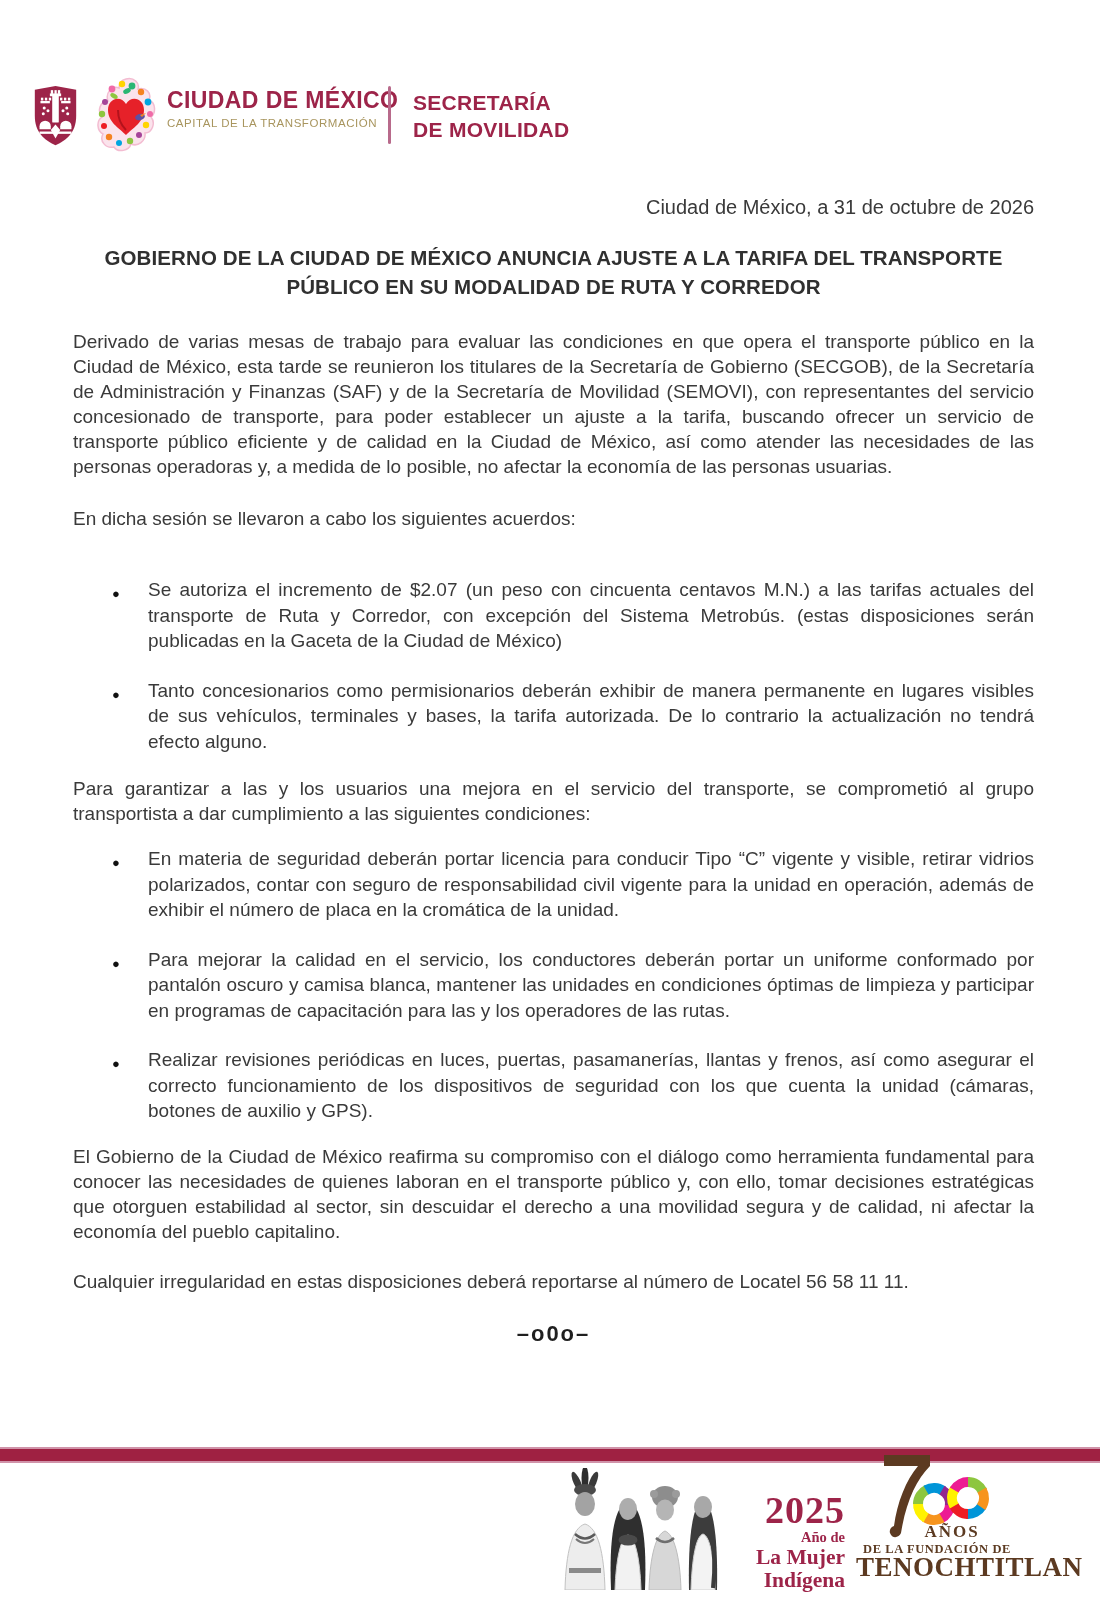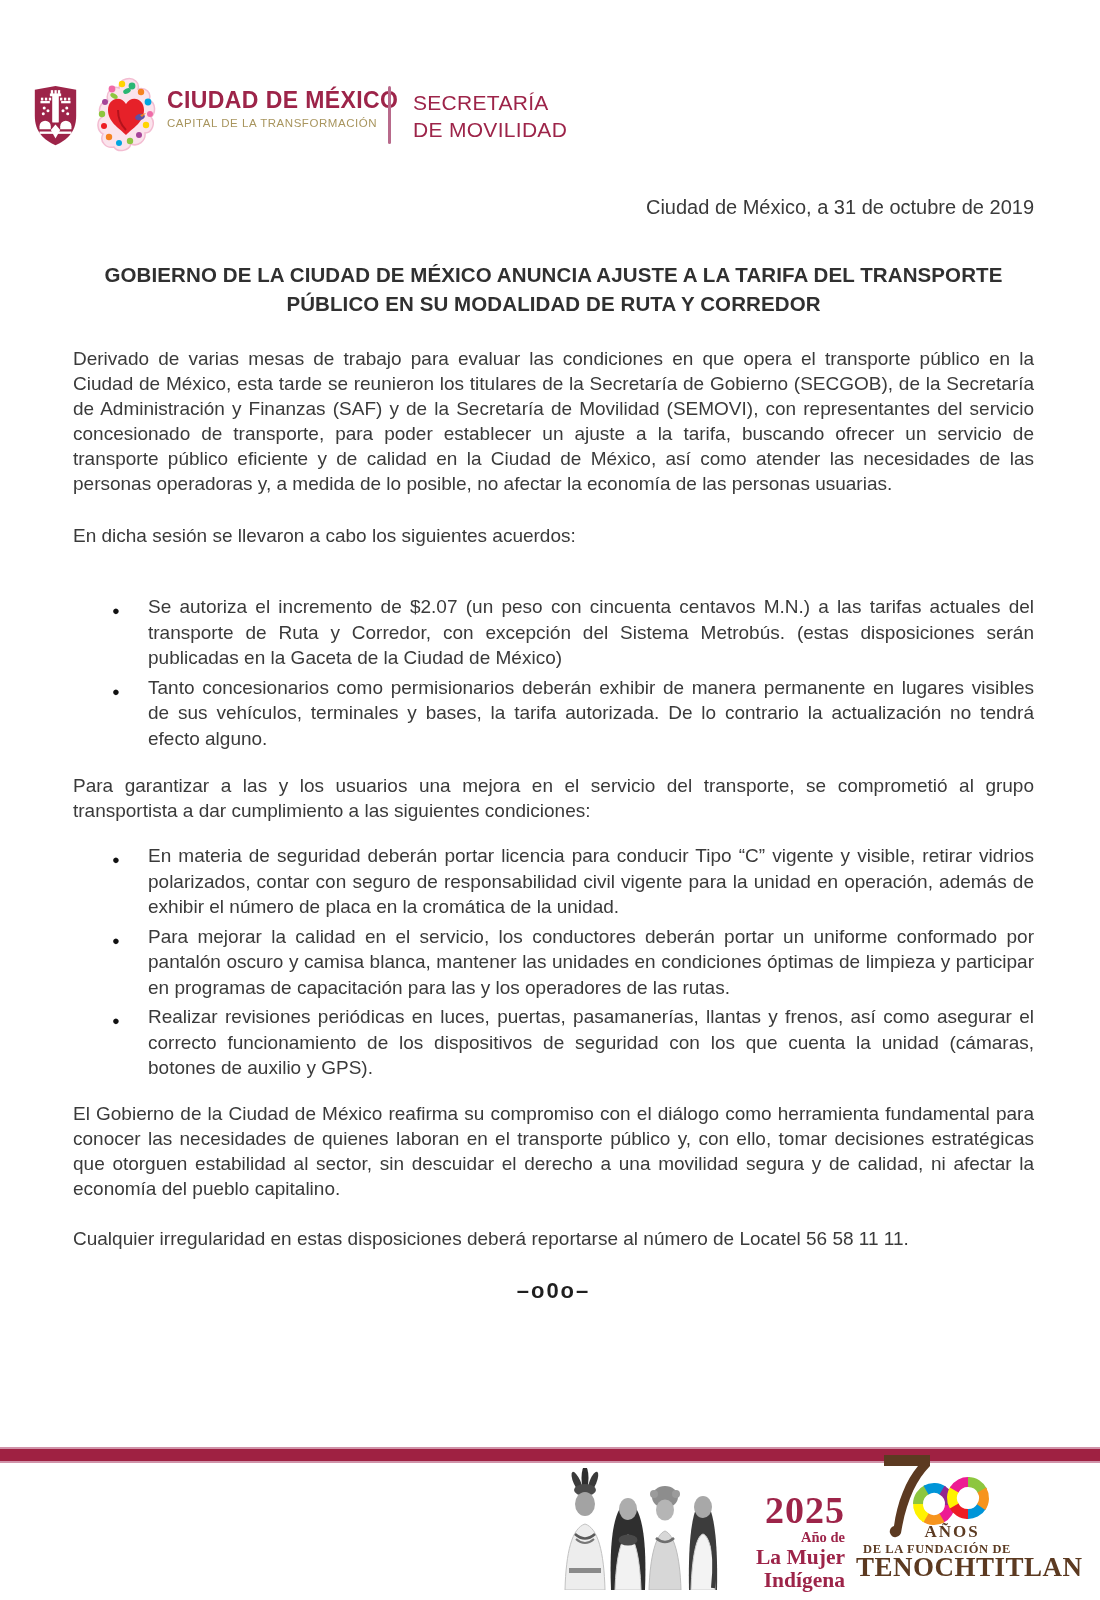--- a/index.html
+++ b/index.html
@@ -23,50 +23,50 @@
   .brand-sub {
     font-size: 11.5px; font-weight: normal; color: #a8955e;
     letter-spacing: 0.55px; margin-top: 4px;
   }
   .hdr-divider {
     position: absolute; left: 388px; top: 86px;
     width: 3px; height: 58px; background: #b86a8b; border-radius: 2px;
   }
   .dept-block {
     position: absolute; left: 413px; top: 89px;
-    font-size: 21px; font-weight: normal; color: #9d2449; line-height: 27px;
+    font-size: 21px; font-weight: bold; color: #9d2449; line-height: 27px;
     letter-spacing: 0.3px;
   }
 
   
   .content { position: absolute; top: 0; left: 0; right: 0; padding: 195px 66px 0 73px; }
   .dateline { text-align: right; font-size: 20px; line-height: 24px; color: #3a3a3a; }
   .doc-title {
-    margin: 41px auto 0; max-width: 950px; text-align: center;
+    margin: 24px auto 0; max-width: 950px; text-align: center;
     font-size: 20.5px; font-weight: bold; color: #303030; line-height: 29px;
     letter-spacing: 0.1px;
   }
   .para {
     font-size: 19px; line-height: 25px; color: #3a3a3a;
     text-align: justify; margin: 0;
   }
   .p1 { margin-top: 28px; }
   .p2 { margin-top: 27px; text-align: left; }
   .p3 { margin-top: 22px; }
   .p4 { margin-top: 20px; }
   .p5 { margin-top: 25px; text-align: left; }
 
   ul.doc-list { margin: 0; padding: 0 0 0 75px; list-style: none; }
   ul.acuerdos { margin-top: 46px; }
   ul.condiciones { margin-top: 20px; }
   ul.doc-list li {
     position: relative; font-size: 19px; line-height: 25.5px;
     text-align: justify; color: #3a3a3a;
   }
-  ul.doc-list li + li { margin-top: 4px; }
+  ul.doc-list li + li { margin-top: 24px; }
   ul.doc-list li::before {
     content: "●"; position: absolute; left: -36px; top: 4px;
     font-size: 13px; color: #111111;
   }
 
   .separator {
     margin-top: 27px; text-align: center;
     font-size: 22px; font-weight: bold; color: #1f1f1f; letter-spacing: 2px;
   }
 
@@ -161,21 +161,21 @@
   <div class="hdr-divider"></div>
 
   <div class="dept-block">
     <div>SECRETARÍA</div>
     <div>DE MOVILIDAD</div>
   </div>
 </div>
 
 <div class="content">
 
-  <div class="dateline">Ciudad de México, a 31 de octubre de 2019</div>
+  <div class="dateline">Ciudad de México, a 31 de octubre de 2026</div>
 
   <div class="doc-title">GOBIERNO DE LA CIUDAD DE MÉXICO ANUNCIA AJUSTE A LA TARIFA DEL TRANSPORTE PÚBLICO EN SU MODALIDAD DE RUTA Y CORREDOR</div>
 
   <p class="para p1">Derivado de varias mesas de trabajo para evaluar las condiciones en que opera el transporte público en la Ciudad de México, esta tarde se reunieron los titulares de la Secretaría de Gobierno (SECGOB), de la Secretaría de Administración y Finanzas (SAF) y de la Secretaría de Movilidad (SEMOVI), con representantes del servicio concesionado de transporte, para poder establecer un ajuste a la tarifa, buscando ofrecer un servicio de transporte público eficiente y de calidad en la Ciudad de México, así como atender las necesidades de las personas operadoras y, a medida de lo posible, no afectar la economía de las personas usuarias.</p>
 
   <p class="para p2">En dicha sesión se llevaron a cabo los siguientes acuerdos:</p>
 
   <ul class="doc-list acuerdos">
     <li>Se autoriza el incremento de $2.07 (un peso con cincuenta centavos M.N.) a las tarifas actuales del transporte de Ruta y Corredor, con excepción del Sistema Metrobús.  (estas disposiciones serán publicadas en la Gaceta de la Ciudad de México)</li>
     <li>Tanto concesionarios como permisionarios deberán exhibir de manera permanente en lugares visibles de sus vehículos, terminales y bases, la tarifa autorizada. De lo contrario la actualización no tendrá efecto alguno.</li>

